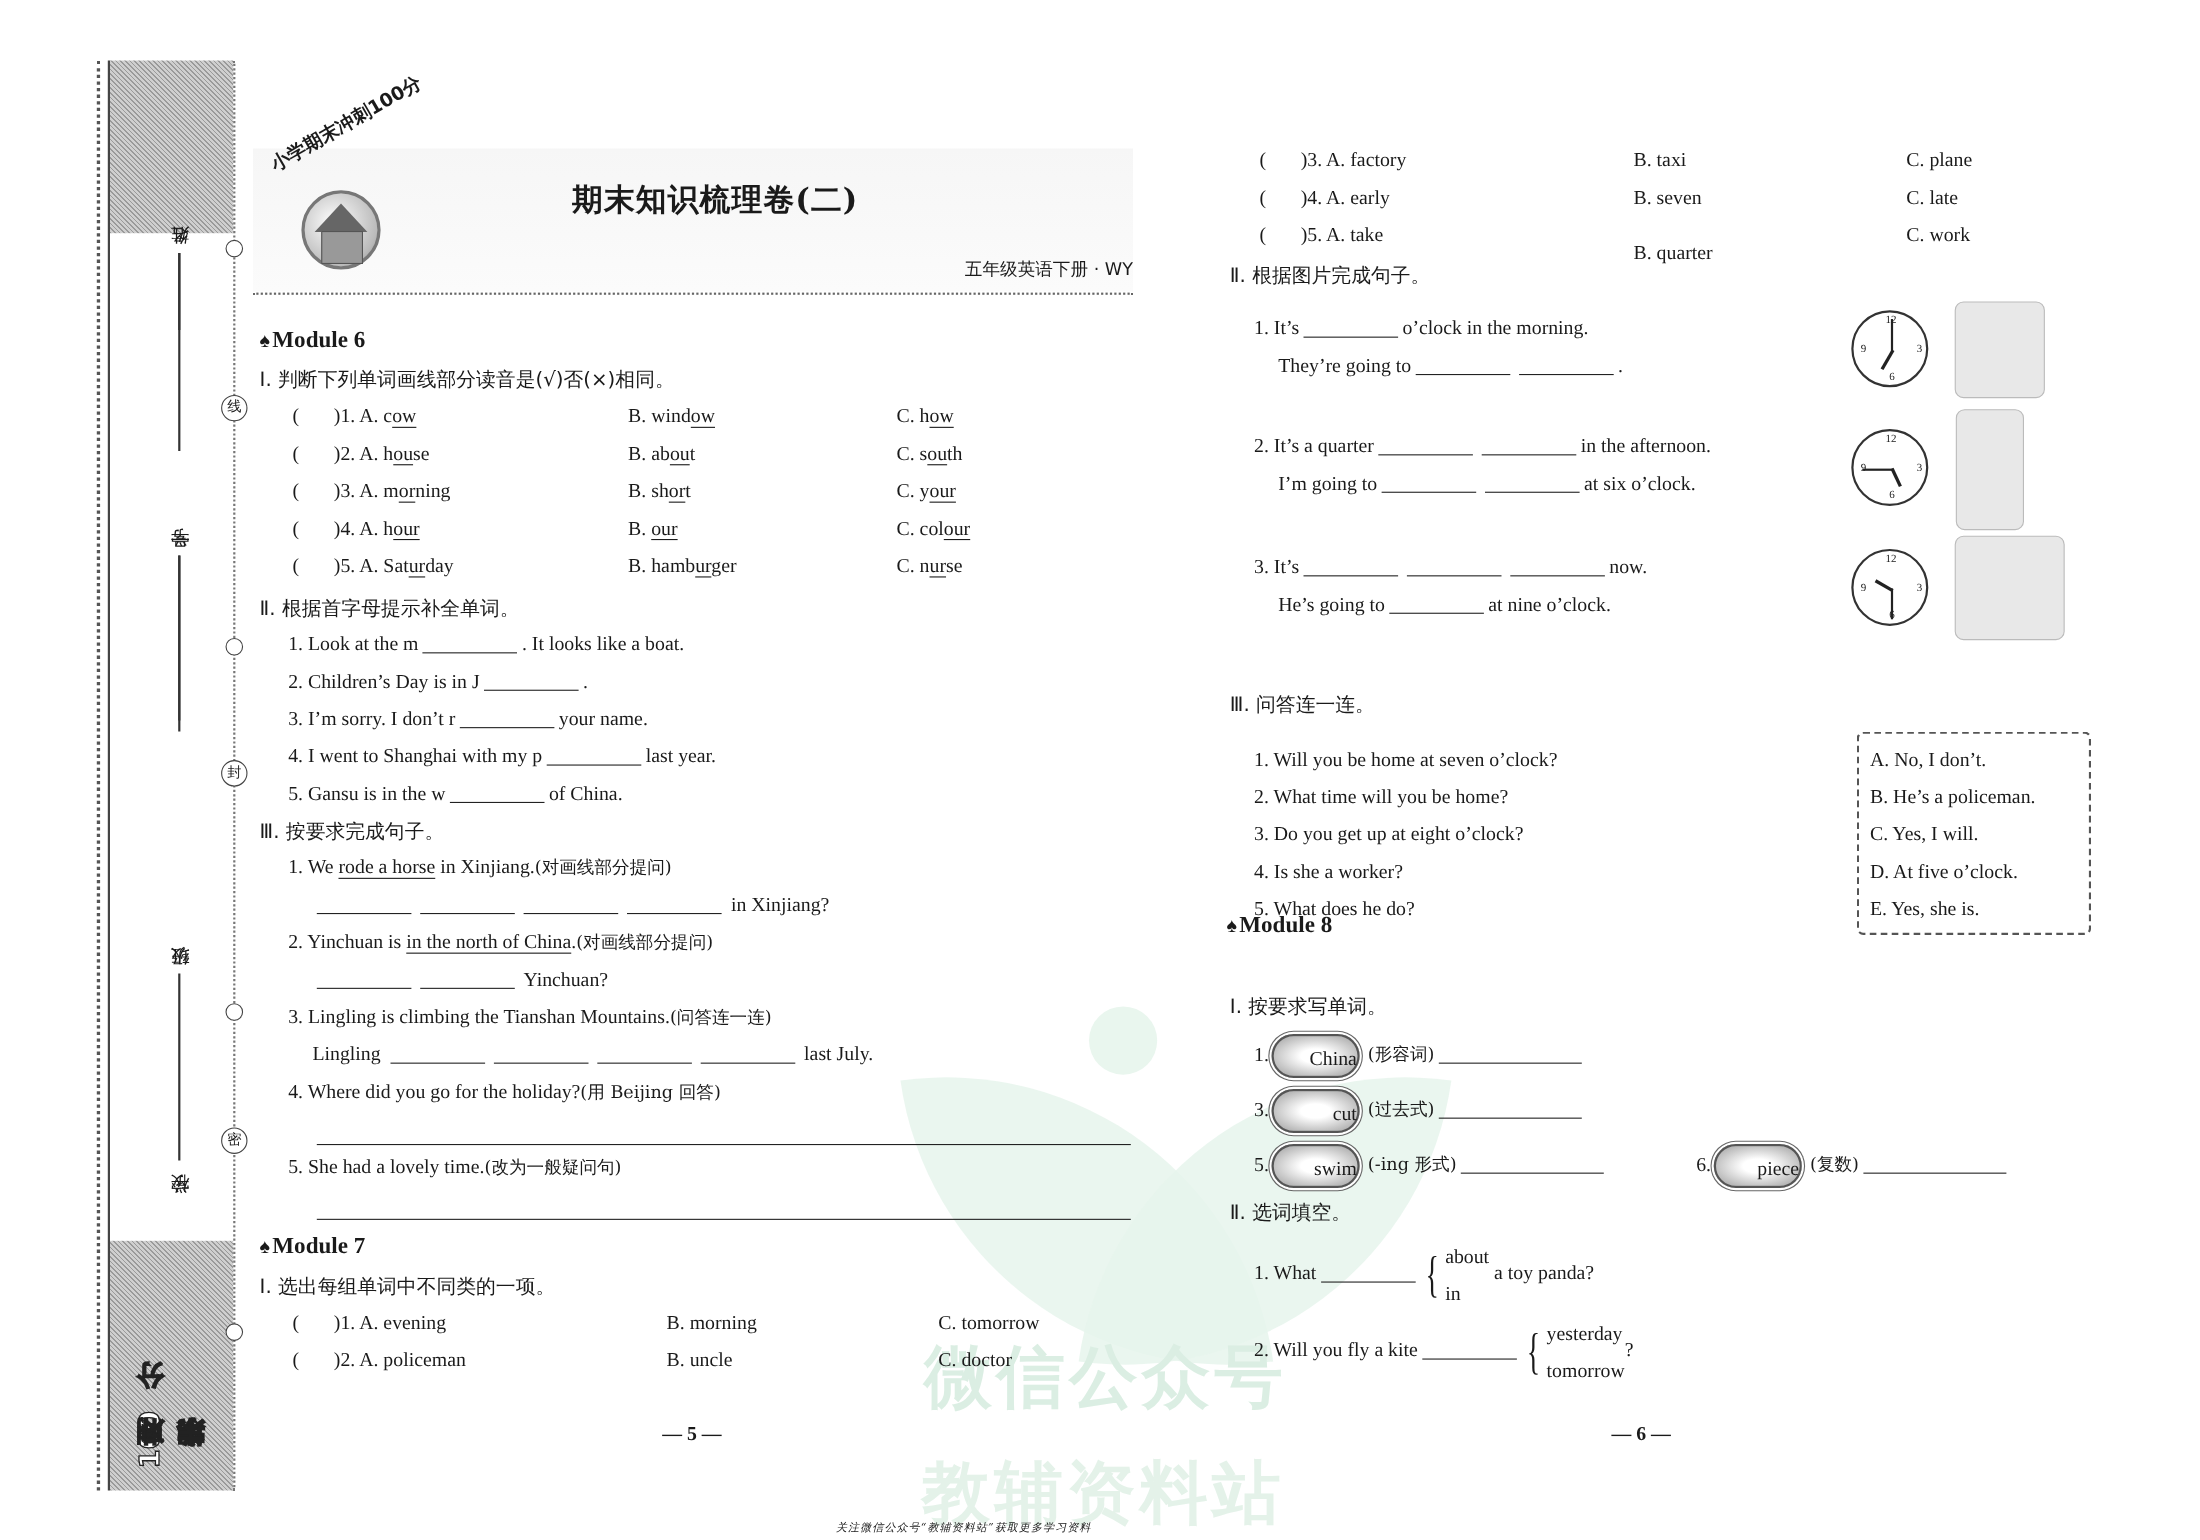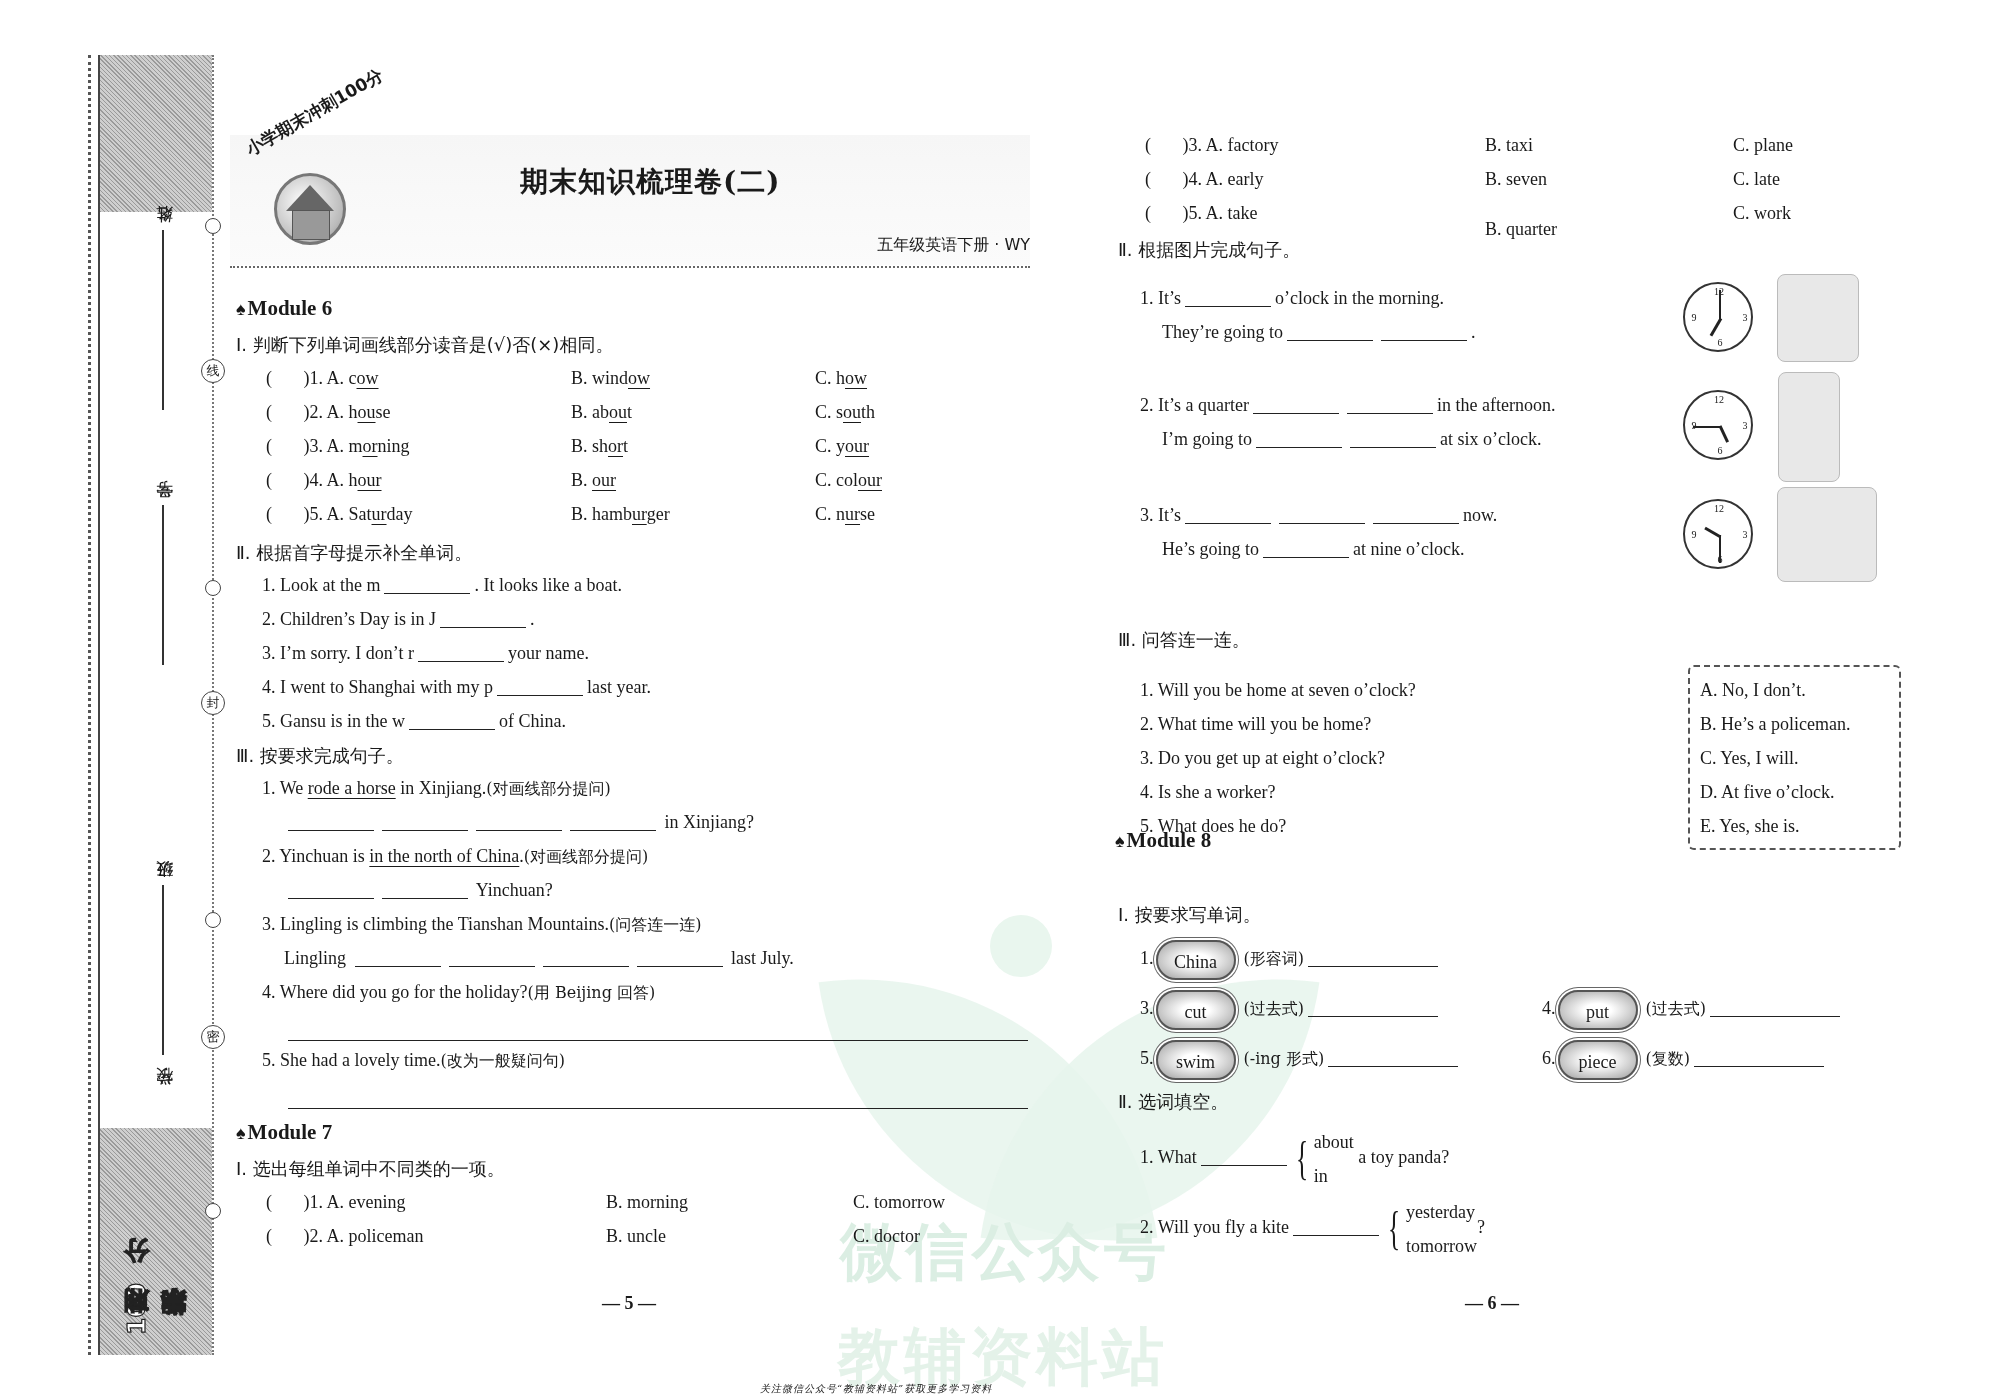--- a/index.html
+++ b/index.html
@@ -58,21 +58,21 @@
   .clock { width: 70px; height: 70px; border-radius: 50%; border: 2.5px solid #333; background: #fff; position: relative; display: inline-block; }
   .clock .num { position: absolute; font-size: 10px; width: 14px; text-align: center; }
   .clock .hand { position: absolute; left: 34px; top: 34px; background: #222; transform-origin: 1px 1px; }
   .scene { position: absolute; width: 68px; height: 80px; background: #e8e8e8; border-radius: 8px; border: 1px solid #bbb; }
 
   
   .answers { position: absolute; left: 1688px; top: 665px; width: 213px; height: 185px; border: 2px dashed #555; border-radius: 6px; z-index: 1; padding: 6px 10px; }
   .answers div { font-size: 18px; height: 34px; line-height: 34px; }
 
   
-  .cloud { display: inline-block; min-width: 80px; height: 40px; line-height: 40px; text-align: center; border-radius: 22px; background: radial-gradient(ellipse at center, #fff 25%, #9c9c9c 100%); border: 2px solid #555; box-shadow: 0 0 0 2px #fff, 0 0 0 3px #666; font-size: 18px; margin: 0 8px 0 2px; vertical-align: middle; }
+  .cloud { display: inline-block; min-width: 80px; height: 40px; line-height: 40px; text-align: right; border-radius: 22px; background: radial-gradient(ellipse at center, #fff 25%, #9c9c9c 100%); border: 2px solid #555; box-shadow: 0 0 0 2px #fff, 0 0 0 3px #666; font-size: 18px; margin: 0 8px 0 2px; vertical-align: middle; }
 
   
   .brace-group { display: inline-flex; align-items: center; vertical-align: middle; }
   .brace-group .brace { font-size: 46px; font-weight: 100; line-height: 1; margin-right: 1px; transform: scaleX(.55); }
   .brace-group .opts { display: flex; flex-direction: column; font-size: 18px; line-height: 34px; }
 
   .footer-note { position: absolute; left: 760px; top: 1382px; font-family: "DejaVu Serif", serif; font-style: italic; font-size: 10px; z-index: 1; letter-spacing: 1px; }
 </style>
 </head>
 <body>
@@ -277,21 +277,20 @@
 </div>
 
 <div class="sec module" style="left:1115px;top:828px">
   <span class="spade">♠</span><span>Module 8</span>
 </div>
 <div class="sec heading" style="left:1118px;top:903px">Ⅰ. 按要求写单词。</div>
 
 <div class="sec" style="left:1140px;top:940px;width:780px;height:150px">
   <div class="line" style="top:0"><span>1.</span><span class="cloud">China</span><span class="cn">(形容词)</span><span class="blank b130"></span></div>
   <div class="line" style="top:50px"><span>3.</span><span class="cloud">cut</span><span class="cn">(过去式)</span><span class="blank b130"></span></div>
-  <div class="line" style="top:50px;left:402px"><span>4.</span><span class="cloud">put</span><span class="cn">(过去式)</span><span class="blank b130"></span></div>
   <div class="line" style="top:100px"><span>5.</span><span class="cloud">swim</span><span class="cn">(-ing 形式)</span><span class="blank b130"></span></div>
   <div class="line" style="top:100px;left:402px"><span>6.</span><span class="cloud">piece</span><span class="cn">(复数)</span><span class="blank b130"></span></div>
 </div>
 
 <div class="sec heading" style="left:1118px;top:1090px">Ⅱ. 选词填空。</div>
 <div class="sec" style="left:1140px;top:1125px;width:600px;height:130px">
   <div class="line" style="top:0"><span>1. What</span><span class="blank b85"></span><span class="brace-group">
         <span class="brace">{</span>
         <span class="opts">
           <span>about</span>

